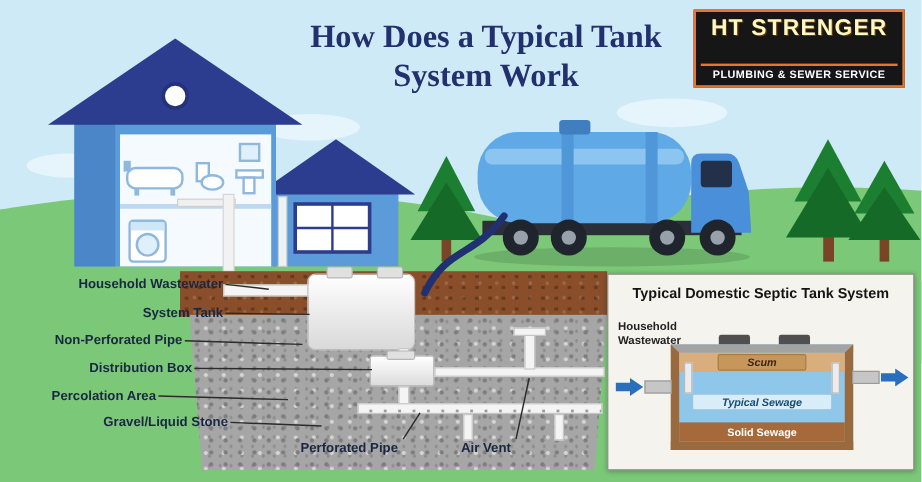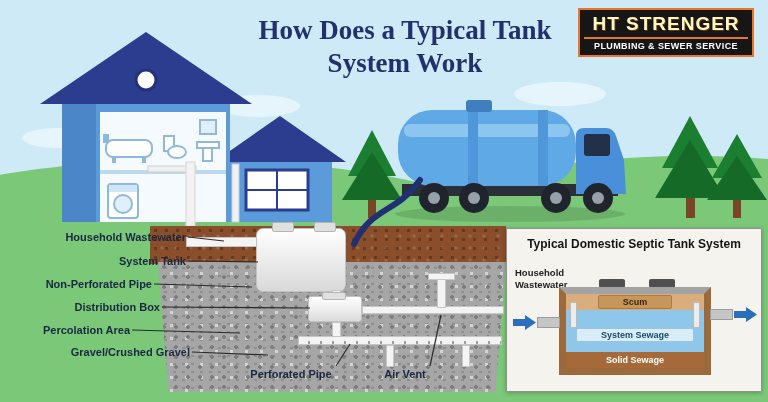--- a/index.html
+++ b/index.html
@@ -15,21 +15,21 @@
   .grass-base{left:0;top:235px;width:768px;height:167px;background:#7bc878;}
 
   
   .title{left:222px;top:14px;width:366px;text-align:center;
          font-family:"Liberation Serif",serif;font-weight:700;font-size:27px;
          line-height:1.22;color:#22306e;z-index:8;}
   .logo{right:14px;top:8px;width:176px;background:#161616;border:2px solid #e8752a;
         text-align:center;padding:3px 4px 4px;z-index:8;box-sizing:border-box;}
   .logo-name{color:#fef9c3;font-weight:800;font-size:19px;letter-spacing:1px;
              text-shadow:1px 1px 0 #6e3600;white-space:nowrap;}
-  .logo-tag{margin-top:2px;border-top:2px solid #e8752a;padding-top:2px;color:#fff;
+  .logo-tag{margin-top:18px;border-top:2px solid #e8752a;padding-top:2px;color:#fff;
             font-weight:700;font-size:9px;letter-spacing:.4px;white-space:nowrap;}
 
   .scene{left:0;top:0;z-index:2;}
 
   
   .dirt{left:150px;top:226px;width:356px;height:38px;z-index:3;
         background-color:#8a4f2a;
         background-image:radial-gradient(circle,rgba(0,0,0,.28) 1.5px,transparent 1.7px),
                          radial-gradient(circle,rgba(255,255,255,.14) 1.5px,transparent 1.7px);
         background-size:11px 9px,14px 12px;background-position:0 0,5px 4px;}
@@ -62,21 +62,21 @@
          background:#f4f3ee;border:1px solid #8f8f8f;border-radius:1px;
          box-shadow:0 1px 4px rgba(0,0,0,.25);box-sizing:border-box;}
   .inset-title{position:absolute;left:0;top:8px;width:100%;text-align:center;
                font-size:12px;font-weight:700;color:#141414;}
   .inset-hw{position:absolute;left:8px;top:38px;width:66px;font-size:9.5px;
             font-weight:700;color:#222;line-height:1.25;}
   .itank{position:absolute;left:52px;top:58px;width:152px;height:88px;box-sizing:border-box;
          background:#8fc7ea;border:7px solid #9a6a3c;border-top-color:#a3a3a3;}
   .scum-layer{position:absolute;left:0;top:0;width:100%;height:16px;background:#d9ad7c;
               display:flex;align-items:center;justify-content:center;}
-  .chip{font-size:9px;font-weight:700;border-radius:2px;padding:1px 24px;white-space:nowrap;}
+  .chip{font-size:9px;font-weight:700;border-radius:2px;padding:1px 24px;white-space:nowrap;font-style:italic;}
   .chip-scum{background:#c79councdistrict;}
   .chip-scum{background:#c7965b;color:#3a2510;border:1px solid #a87c45;}
   .chip-liquid{position:absolute;left:50%;top:34px;transform:translateX(-50%);
                background:#d9edf8;color:#174a73;border:1px solid #9cc4dd;}
   .solid-layer{position:absolute;left:0;bottom:0;width:100%;height:16px;background:#a5693a;
                color:#fff;font-size:9px;font-weight:700;text-align:center;line-height:16px;}
   .baffle{position:absolute;top:8px;width:7px;height:26px;background:#ececec;border:1px solid #b9b9b9;box-sizing:border-box;}
   .ilid{position:absolute;width:26px;height:9px;background:#4f4f4f;border-radius:2px;}
   .ipipe{position:absolute;background:#c6c6c6;border:1px solid #9b9b9b;box-sizing:border-box;}
   .iarrow{position:absolute;}
@@ -206,42 +206,42 @@
       <line x1="336" y1="366" x2="350" y2="344"></line>
       <line x1="430" y1="366" x2="441" y2="315"></line>
     </g>
   </svg>
 
   <div class="abs lbl" style="left:40px;top:231px;width:146px;">Household Wastewater</div>
   <div class="abs lbl" style="left:40px;top:255px;width:146px;">System Tank</div>
   <div class="abs lbl" style="left:20px;top:301px;width:140px;">Distribution Box</div>
   <div class="abs lbl" style="left:8px;top:278px;width:144px;">Non-Perforated Pipe</div>
   <div class="abs lbl" style="left:4px;top:324px;width:126px;">Percolation Area</div>
-  <div class="abs lbl" style="left:44px;top:346px;width:146px;">Gravel/Crushed Gravel</div>
+  <div class="abs lbl" style="left:44px;top:346px;width:146px;">Gravel/Liquid Stone</div>
   <div class="abs lbl lbl-c" style="left:243px;top:368px;width:96px;">Perforated Pipe</div>
   <div class="abs lbl lbl-c" style="left:377px;top:368px;width:56px;">Air Vent</div>
 
   <div class="abs title">How Does a Typical Tank System Work</div>
   <div class="abs logo">
     <div class="logo-name">HT STRENGER</div>
     <div class="logo-tag">PLUMBING &amp; SEWER SERVICE</div>
   </div>
 
   <div class="abs inset">
     <div class="inset-title">Typical Domestic Septic Tank System</div>
     <div class="inset-hw">Household Wastewater</div>
 
     <div class="ilid" style="left:92px;top:50px;"></div>
     <div class="ilid" style="left:142px;top:50px;"></div>
 
     <div class="itank">
       <div class="scum-layer">
         <span class="chip chip-scum">Scum</span>
       </div>
-      <span class="chip chip-liquid">System Sewage</span>
+      <span class="chip chip-liquid">Typical Sewage</span>
       <div class="solid-layer">Solid Sewage</div>
       <div class="baffle" style="left:4px;"></div>
       <div class="baffle" style="right:4px;"></div>
     </div>
 
     <div class="ipipe" style="left:30px;top:88px;width:23px;height:11px;"></div>
     <div class="ipipe" style="left:203px;top:80px;width:23px;height:11px;"></div>
 
     <svg class="iarrow" style="left:6px;top:86px;" width="24" height="15" viewBox="0 0 24 15">
       <polygon points="0,4 12,4 12,0 23,7.5 12,15 12,11 0,11" fill="#2a6fbe"></polygon>

